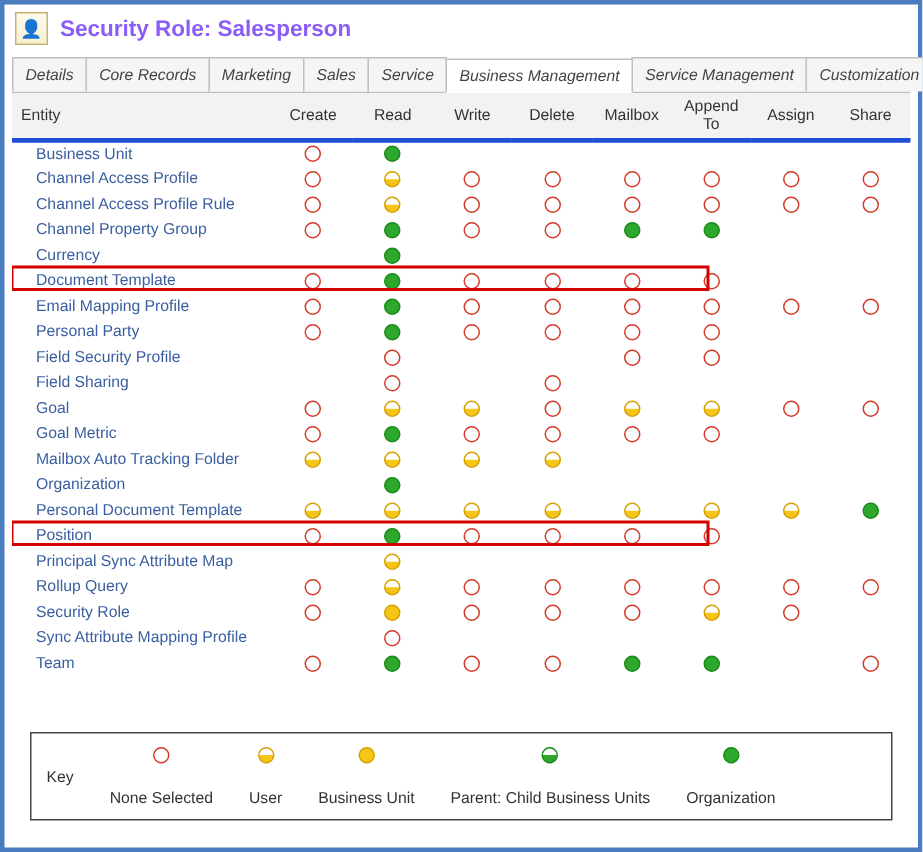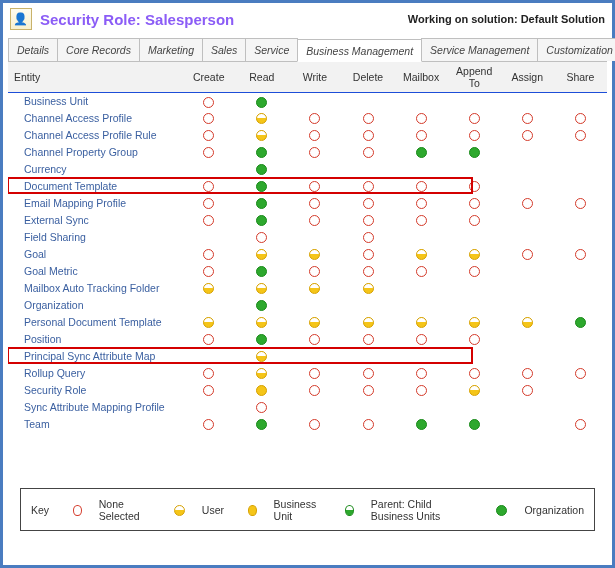--- a/index.html
+++ b/index.html
@@ -83,21 +83,21 @@
     table-layout: fixed;
   }
   .col-entity { width: 164px; }
   .col-priv { width: 50px; }
   .grid thead th {
     background: #f2f2f2;
     font-weight: 400;
     font-size: 10.5px;
     text-align: center;
     padding: 3px 2px;
-    border-bottom: 1px solid #1d4ed8;
+    border-bottom: 3px solid #1d4ed8;
     color: #333;
   }
   .grid thead th.entity-col {
     text-align: left;
     padding-left: 6px;
   }
   .grid tbody td {
     font-size: 10.5px;
     padding: 0 2px;
     height: 17px;
@@ -145,30 +145,29 @@
   .key {
     margin: 22px 14px 4px 14px;
     border: 1px solid #444;
     padding: 9px 10px 8px 10px;
     position: relative;
     display: flex;
     gap: 24px;
     align-items: center;
     font-size: 10.5px;
   }
-  .key .item { display: flex; align-items: center; gap: 17px; color: #333; }
+  .key .item { display: flex; align-items: center; gap: 17px; color: #333; flex-direction: column; }
 </style>
 </head>
 <body>
 
 <div class="frame">
   <div class="header">
     <span class="app-icon">👤</span>
     <span class="title">Security Role: Salesperson</span>
-    <span class="solution">Working on solution: Default Solution</span>
   </div>
 
   <div class="tabs" id="tab-strip">
       <div class="tab">Details</div>
       <div class="tab">Core Records</div>
       <div class="tab">Marketing</div>
       <div class="tab">Sales</div>
       <div class="tab">Service</div>
       <div class="tab active">Business Management</div>
       <div class="tab">Service Management</div>
@@ -273,25 +272,36 @@
             <td><span class="priv p0"></span></td>
             <td><span class="priv p4"></span></td>
             <td><span class="priv p0"></span></td>
             <td><span class="priv p0"></span></td>
             <td><span class="priv p0"></span></td>
             <td><span class="priv p0"></span></td>
             <td><span class="priv p0"></span></td>
             <td><span class="priv p0"></span></td>
           </tr>
           <tr>
-            <td class="entity-name">External Sync</td>
-            <td><span class="priv p0"></span></td>
-            <td><span class="priv p4"></span></td>
-            <td><span class="priv p0"></span></td>
-            <td><span class="priv p0"></span></td>
+            <td class="entity-name">Personal Party</td>
+            <td><span class="priv p0"></span></td>
+            <td><span class="priv p4"></span></td>
+            <td><span class="priv p0"></span></td>
+            <td><span class="priv p0"></span></td>
+            <td><span class="priv p0"></span></td>
+            <td><span class="priv p0"></span></td>
+            <td></td>
+            <td></td>
+          </tr>
+          <tr>
+            <td class="entity-name">Field Security Profile</td>
+            <td></td>
+            <td><span class="priv p0"></span></td>
+            <td></td>
+            <td></td>
             <td><span class="priv p0"></span></td>
             <td><span class="priv p0"></span></td>
             <td></td>
             <td></td>
           </tr>
           <tr>
             <td class="entity-name">Field Sharing</td>
             <td></td>
             <td><span class="priv p0"></span></td>
             <td></td>

